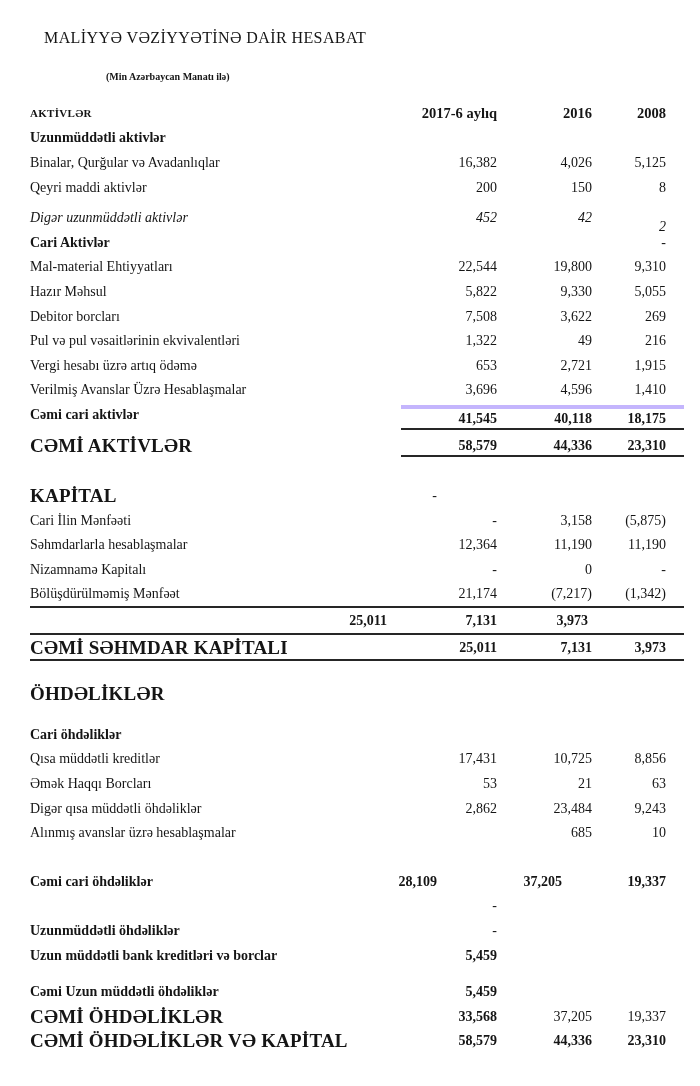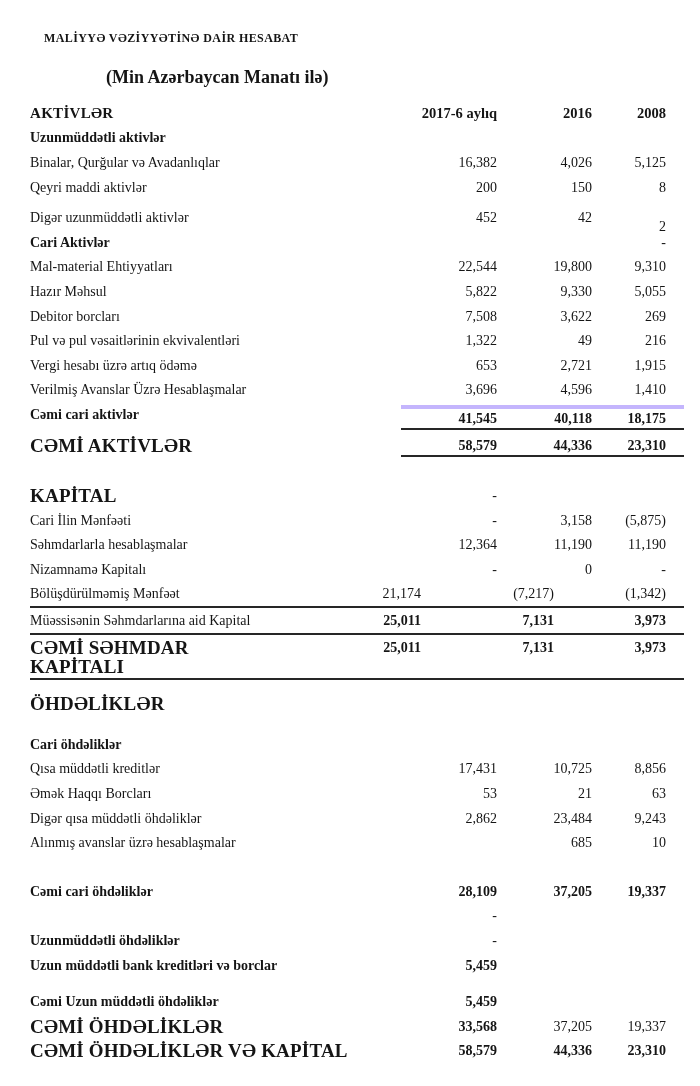--- a/index.html
+++ b/index.html
@@ -11,62 +11,62 @@
     font-family: "Liberation Serif", "DejaVu Serif", serif;
     overflow: hidden;
   }
   .page {
     box-sizing: border-box;
     width: 700px;
     height: 1086px;
     padding: 28px 16px 0 30px;
   }
   .title {
-    font-size: 12px;
-    font-weight: bold;
+    font-size: 16px;
+    font-weight: normal;
     letter-spacing: 0.4px;
     margin: 0 0 0 14px;
     line-height: 20px;
   }
   .subtitle {
-    font-size: 18px;
+    font-size: 10px;
     font-weight: bold;
     margin: 20px 0 0 76px;
     line-height: 18px;
   }
   .table { margin-top: 15px; }
   .row {
     display: grid;
     grid-template-columns: 1fr 110px 95px 78px;
     padding: 2.8px 0;
     font-size: 14px;
     line-height: 19px;
   }
   .lbl { text-align: left; }
   .val { text-align: right; }
   .c1 { padding-right: 14px; }
   .c2 { padding-right: 14px; }
   .c3 { padding-right: 18px; }
   .header { font-weight: bold; font-size: 14.5px; }
-  .header .lbl { font-size: 15px; letter-spacing: 0.3px; }
+  .header .lbl { font-size: 11px; letter-spacing: 0.3px; }
   .section .lbl { font-weight: bold; }
   .total { font-weight: bold; }
   .caps .lbl { font-size: 19px; letter-spacing: 0.2px; }
   .valbold .val { font-weight: bold; }
   .v23reg .c2, .v23reg .c3 { font-weight: normal; }
   .drop3 .c3 { transform: translateY(9px); }
   .rule23 .c2, .rule23 .c3 { border-top: 2px solid #262626; border-bottom: 2px solid #262626; }
   .rule123-tb .val { border-top: 4px solid #c4b5fd; border-bottom: 2px solid #262626; }
   .rule123-b .val { border-bottom: 2px solid #262626; }
-  .rulefull-b { border-bottom: 2px solid #262626; gap: 38px; }
-  .mt6  { margin-top: 6px; }
+  .rulefull-b { border-bottom: 2px solid #262626; }
+  .mt6  { margin-top: 6px; font-style: italic; }
   .mt12 { margin-top: 12px; }
   .mt16 { margin-top: 16px; }
-  .mt20 { margin-top: 11px; }
-  .mt24 { margin-top: 24px; }
+  .mt20 { margin-top: 20px; }
+  .mt24 { margin-top: 24px; gap: 30px; }
 </style>
 </head>
 <body>
 
 <div class="page">
   <h1 class="title">MALİYYƏ VƏZİYYƏTİNƏ DAİR HESABAT</h1>
   <div class="subtitle">(Min Azərbaycan Manatı ilə)</div>
   <div class="table">
       <div class="row header">
         <div class="lbl">AKTİVLƏR</div>
@@ -176,21 +176,20 @@
         <div class="val c2">0</div>
         <div class="val c3">-</div>
       </div>
       <div class="row item rulefull-b">
         <div class="lbl">Bölüşdürülməmiş Mənfəət</div>
         <div class="val c1">21,174</div>
         <div class="val c2">(7,217)</div>
         <div class="val c3">(1,342)</div>
       </div>
       <div class="row item valbold rulefull-b">
-        <div class="lbl">Müəssisənin Səhmdarlarına aid Kapital</div>
         <div class="val c1">25,011</div>
         <div class="val c2">7,131</div>
         <div class="val c3">3,973</div>
       </div>
       <div class="row total caps rulefull-b">
         <div class="lbl">CƏMİ SƏHMDAR KAPİTALI</div>
         <div class="val c1">25,011</div>
         <div class="val c2">7,131</div>
         <div class="val c3">3,973</div>
       </div>

